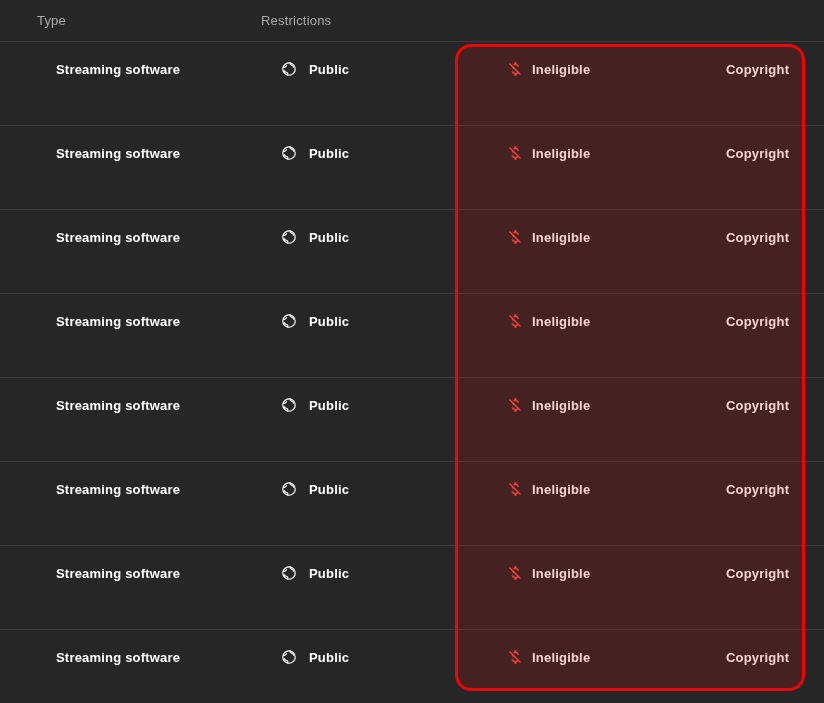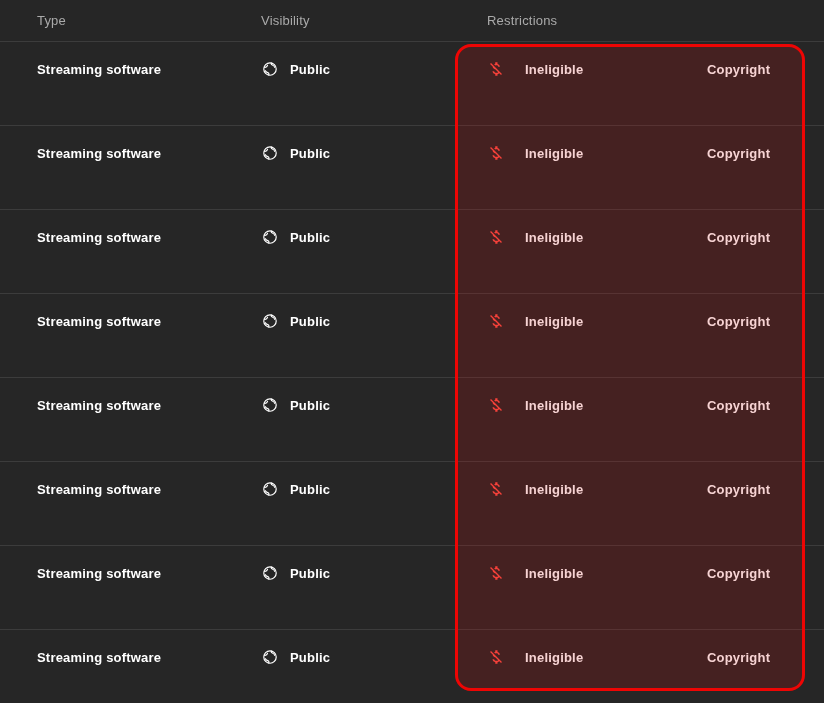--- a/index.html
+++ b/index.html
@@ -41,41 +41,42 @@
     color: var(--header-text);
   }
 
   .col-pad-first { padding-left: 37px; }
 
   .table-row {
     height: 84px;
     padding-top: 17px;
     border-bottom: 1px solid var(--divider);
     align-items: start;
+    padding-left: 19px;
   }
   .table-row:last-child { border-bottom: none; }
 
   .cell {
     display: flex;
     align-items: center;
     height: 20px;
     font-size: 13px;
     font-weight: 700;
     letter-spacing: 0.2px;
     color: var(--row-text);
     white-space: nowrap;
   }
   .cell .icon {
     display: inline-flex;
     width: 18px;
     height: 18px;
     flex: none;
   }
   .cell .icon + .cell-text { margin-left: 11px; text-align: right; }
-  .cell-mon .icon + .cell-text { margin-left: 20px; }
+  .cell-mon .icon + .cell-text { margin-left: 8px; }
 
   .globe-icon circle,
   .globe-icon path {
     stroke: var(--icon-white);
     fill: none;
     stroke-width: 1.6;
     stroke-linecap: round;
   }
   .money-off-icon path { fill: var(--error-red); }
 
@@ -91,21 +92,20 @@
     pointer-events: none;
   }
 </style>
 </head>
 <body>
 
 <div class="screen">
 
   <div class="table-header grid-cols">
     <div class="col-label col-pad-first">Type</div>
-    <div class="col-label">Visibility</div>
     <div class="col-label">Restrictions</div>
   </div>
 
   <div>
     <div class="table-row grid-cols">
       <div class="cell col-pad-first">
         <span class="cell-text">Streaming software</span>
       </div>
       <div class="cell">
         <span class="icon">

